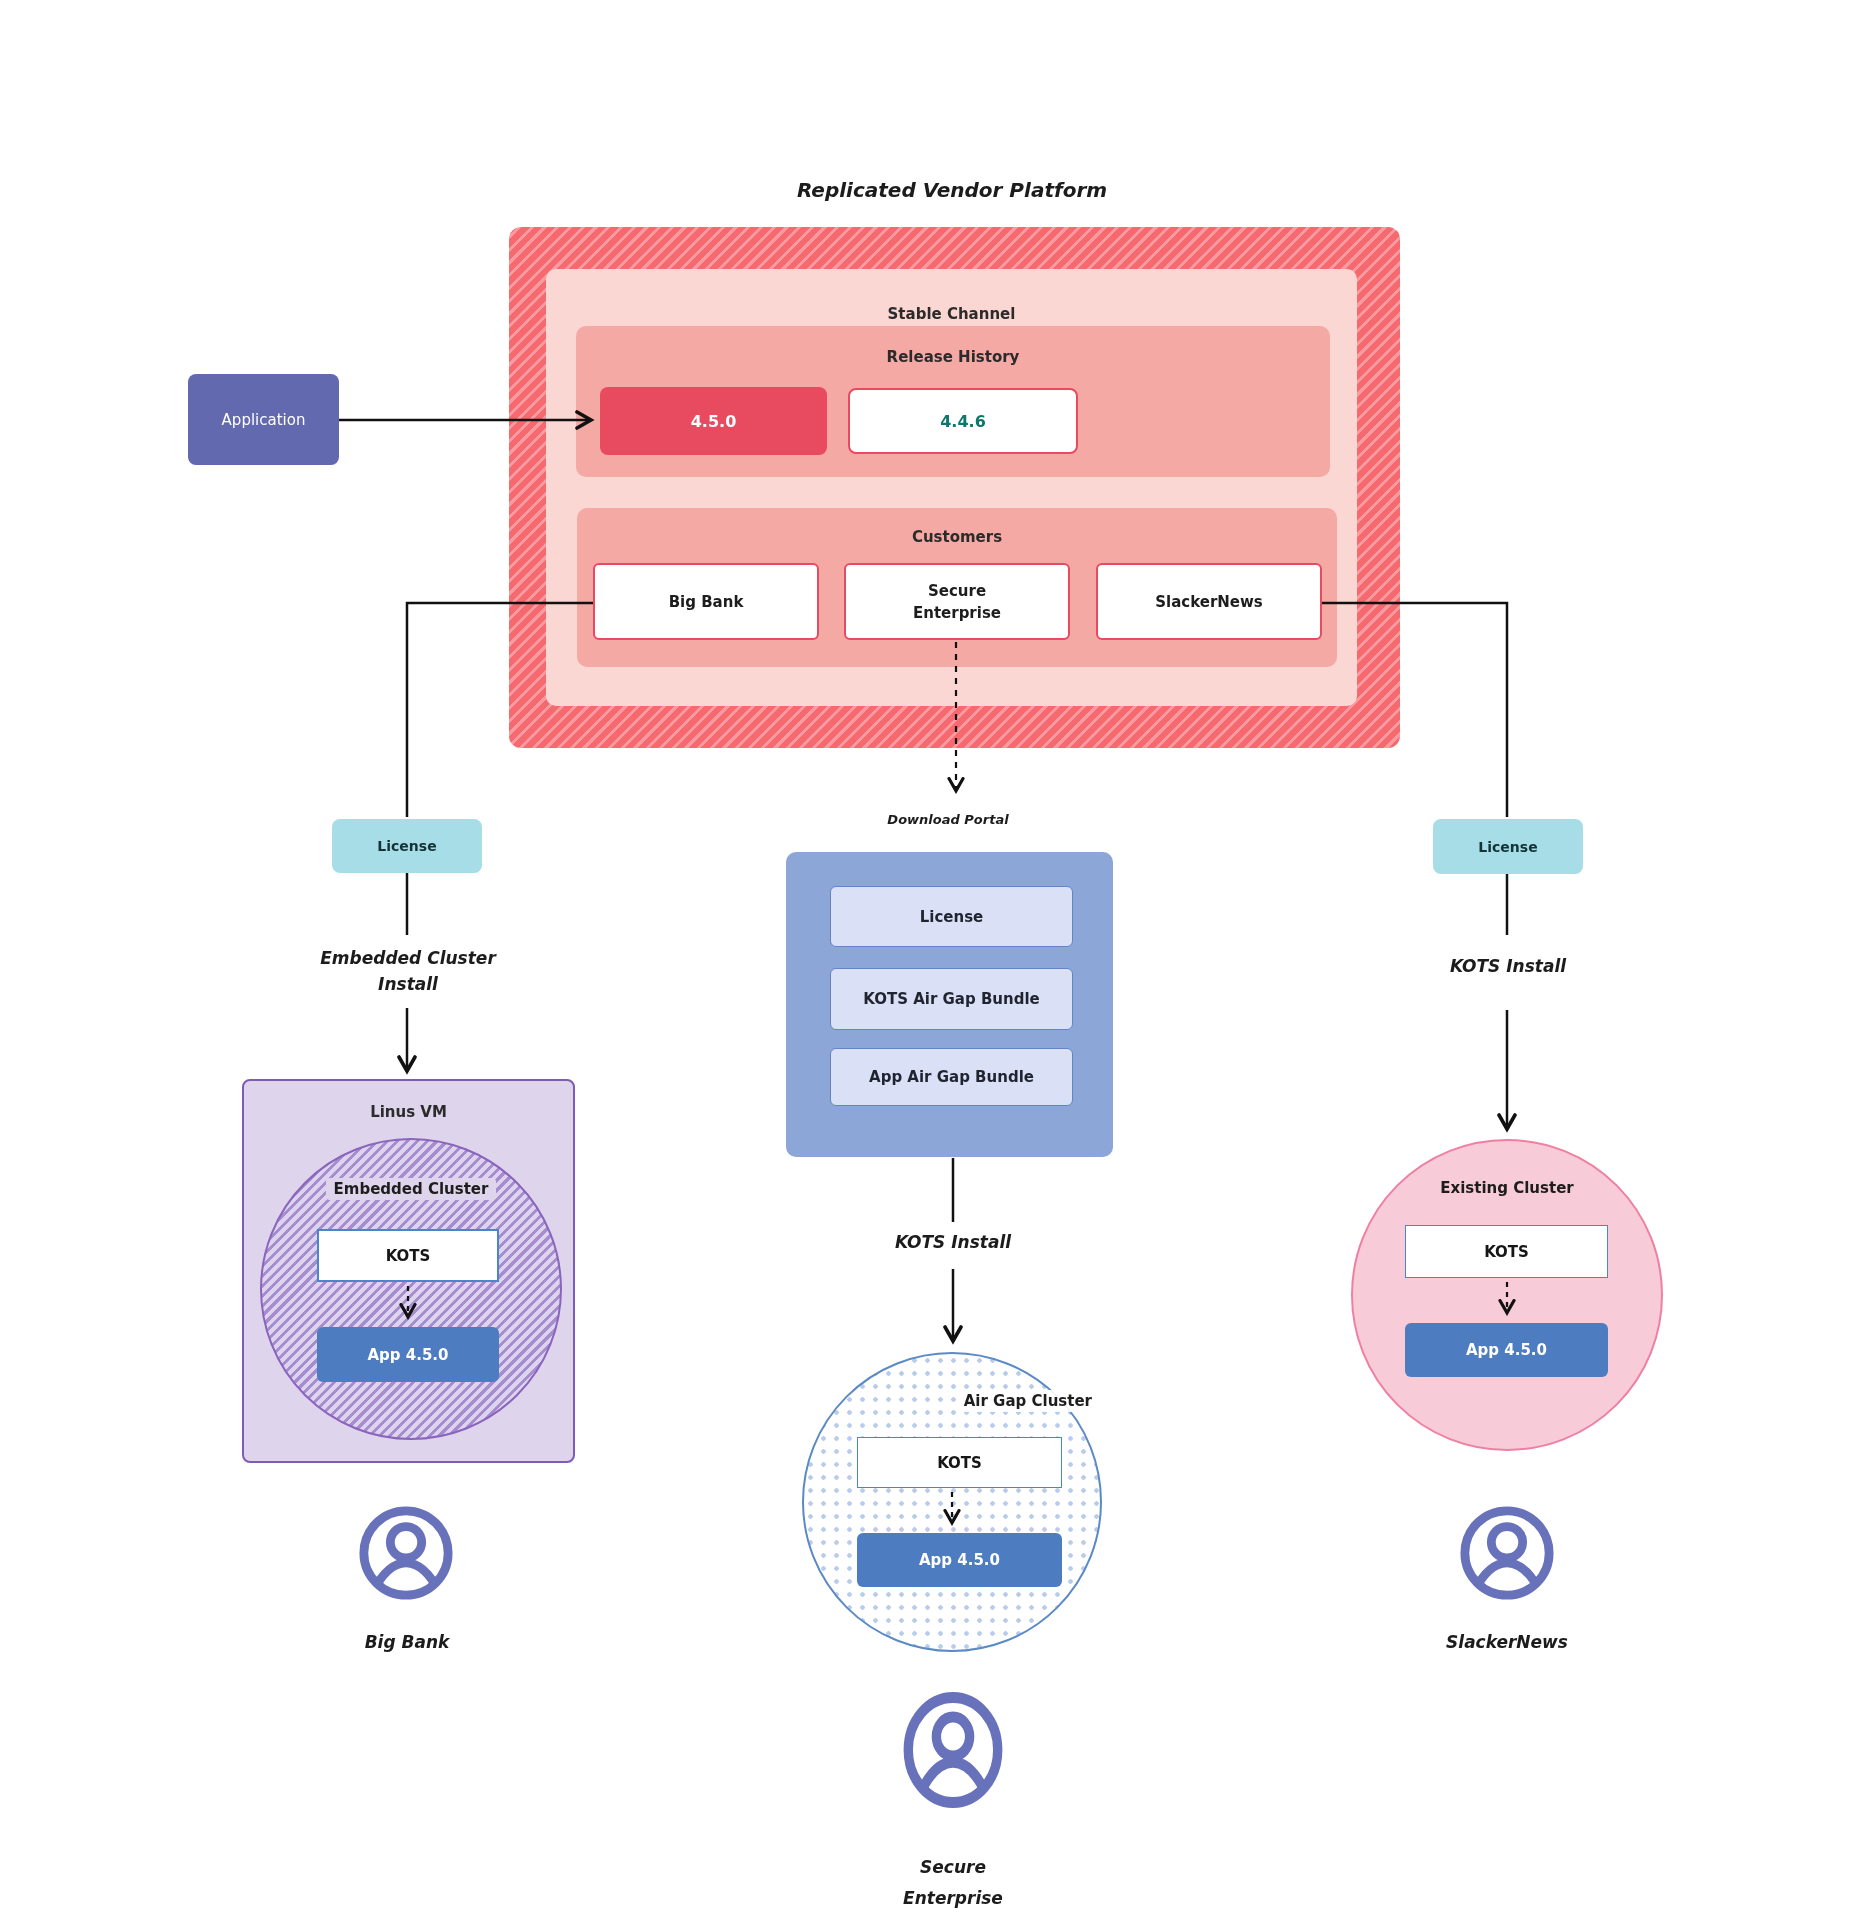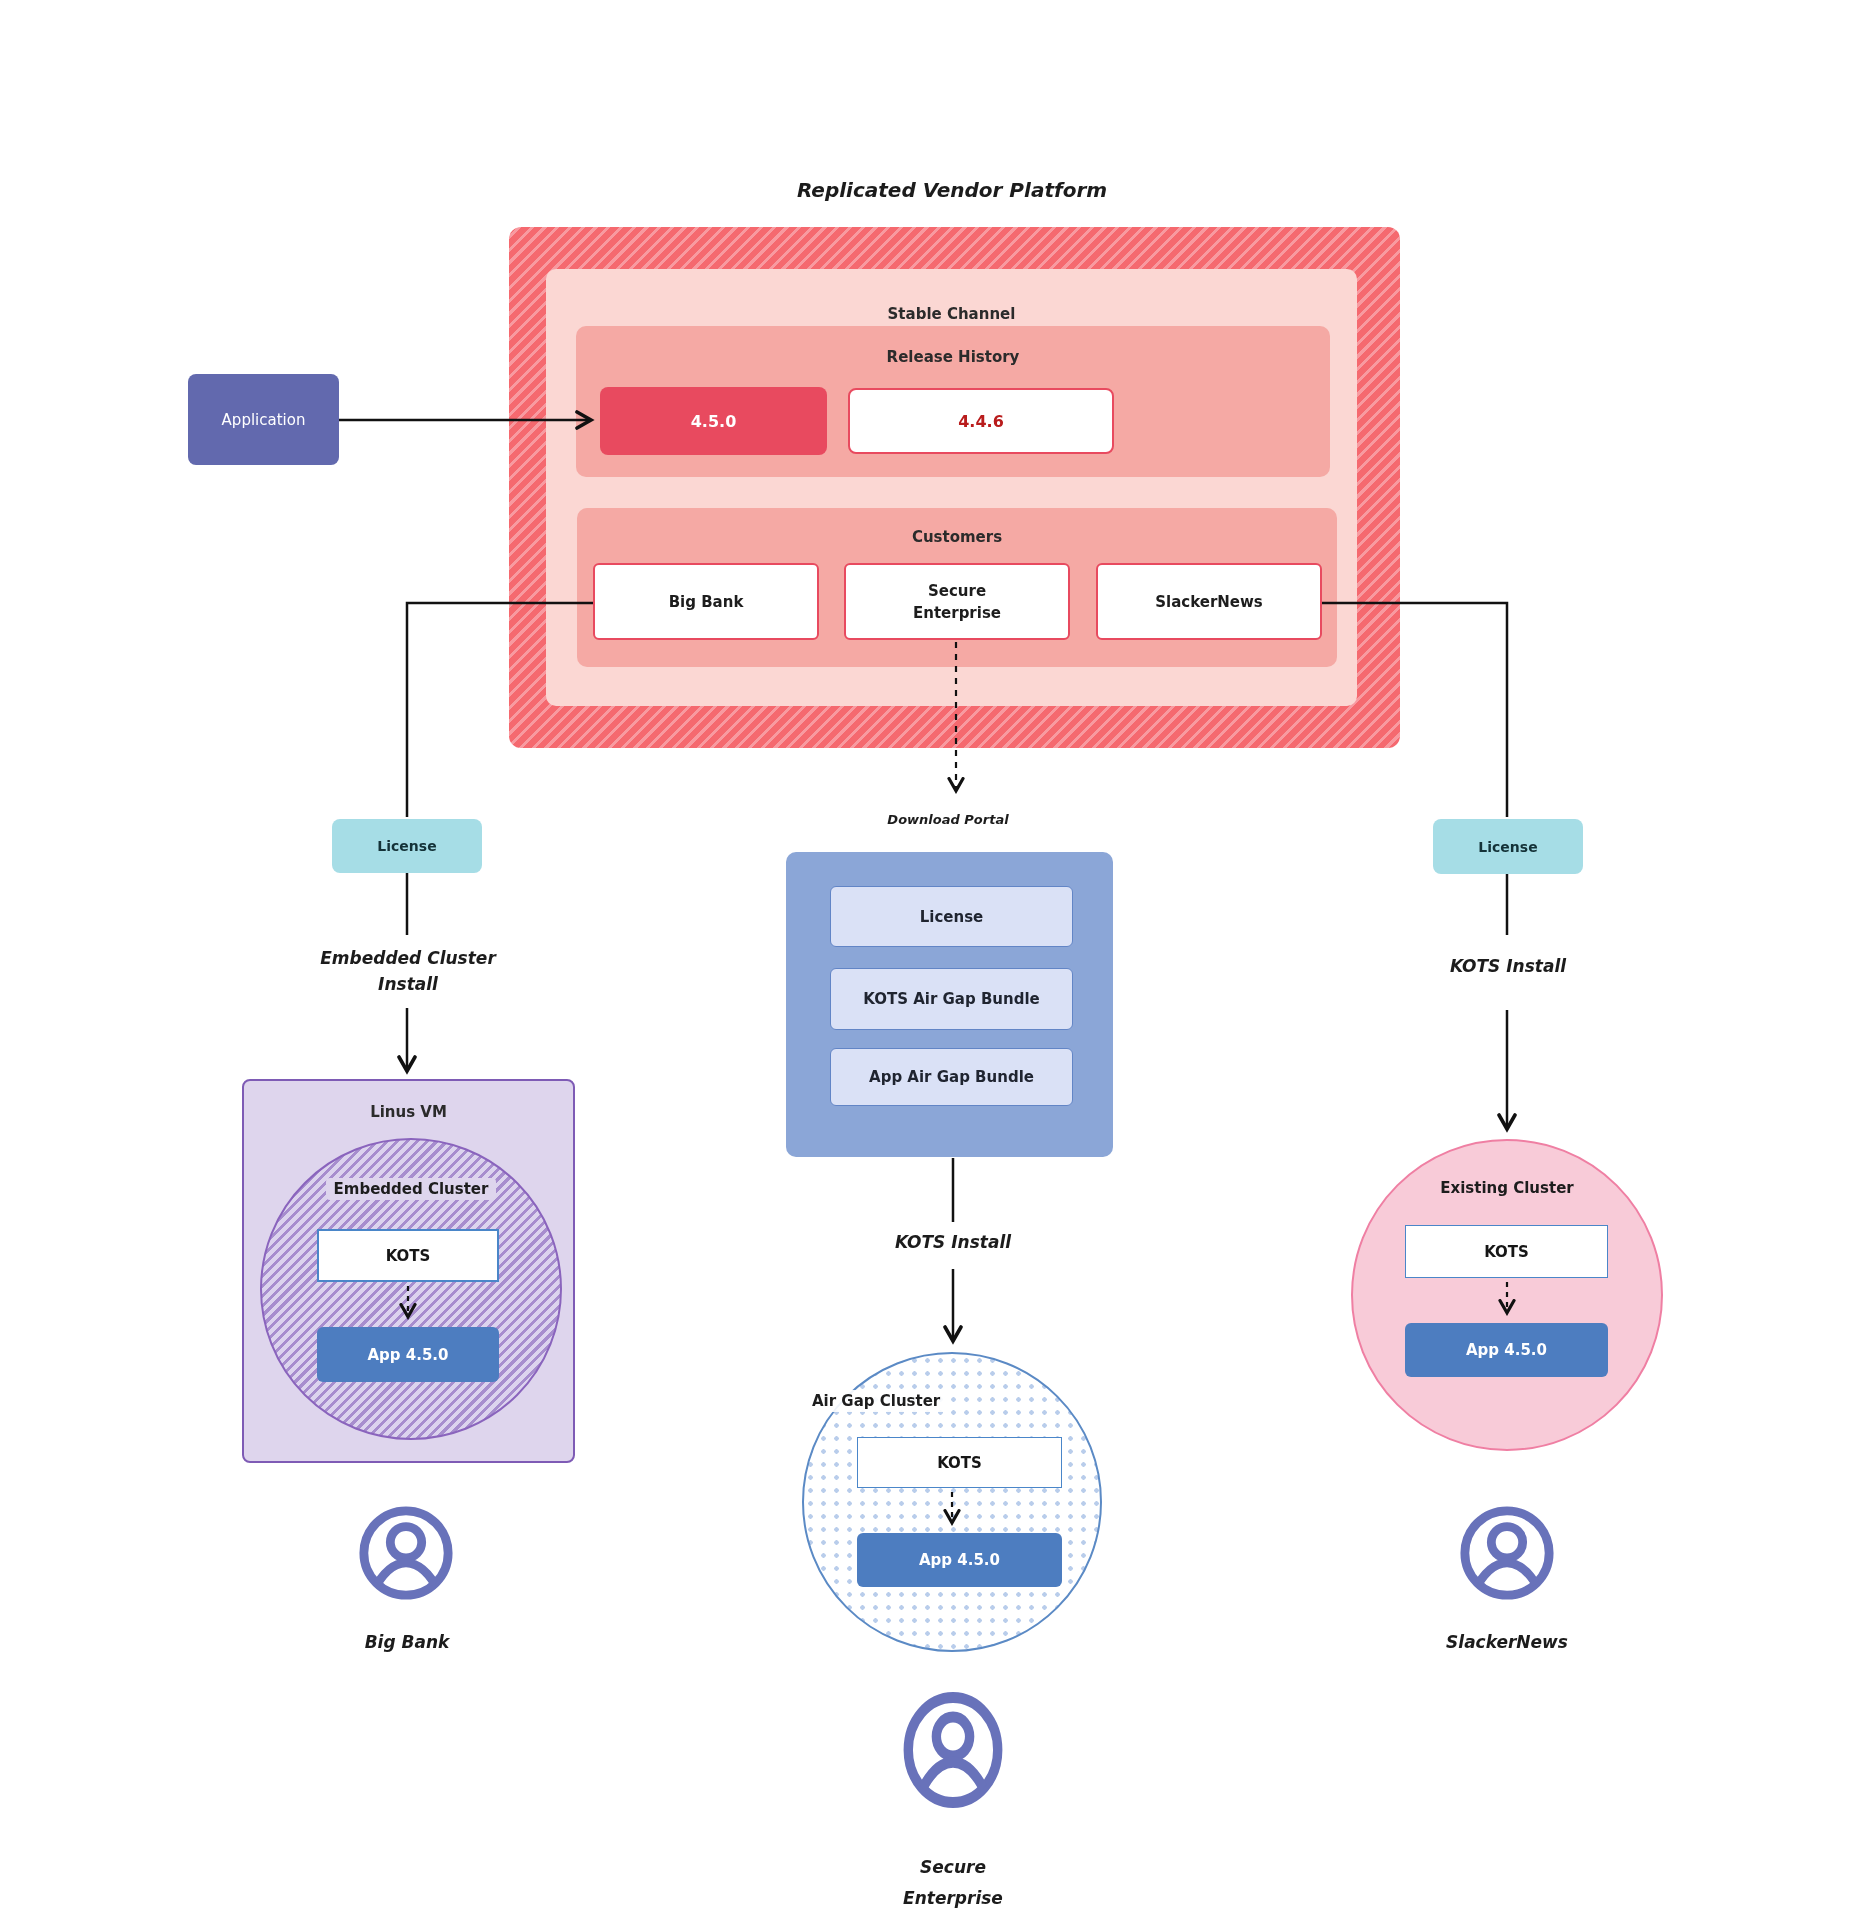--- a/index.html
+++ b/index.html
@@ -16,21 +16,21 @@
   .title{left:602px;top:178px;width:700px;font-size:20px;}
   .outer-box{
     left:509px;top:227px;width:891px;height:521px;border-radius:12px;
     background:repeating-linear-gradient(135deg,#f5696f 0px,#f5696f 6px,#f89aa0 6px,#f89aa0 9px);
   }
   .stable-box{left:546px;top:269px;width:811px;height:437px;border-radius:10px;background:#fbd7d3;}
   .sec-label{position:absolute;left:0;width:100%;text-align:center;font-size:15px;font-weight:600;color:#2b2b2b;}
   .release-box{left:576px;top:326px;width:754px;height:151px;border-radius:10px;background:#f5a9a4;}
   .customers-box{left:577px;top:508px;width:760px;height:159px;border-radius:10px;background:#f5a9a4;}
   .rel-451{left:600px;top:387px;width:227px;height:68px;background:#e84a5f;border-radius:8px;color:#ffffff;font-size:16px;font-weight:600;}
-  .rel-446{left:848px;top:388px;width:266px;height:66px;background:#ffffff;border:2px solid #e84a5f;border-radius:8px;font-size:16px;font-weight:600;color:#b91c1c;box-sizing:border-box;}
+  .rel-446{left:848px;top:388px;width:230px;height:66px;background:#ffffff;border:2px solid #e84a5f;border-radius:8px;font-size:16px;font-weight:600;color:#0f766e;box-sizing:border-box;}
   .cust{background:#ffffff;border:2px solid #e84a5f;border-radius:6px;font-size:15px;font-weight:600;color:#1d1d1d;box-sizing:border-box;top:563px;width:226px;height:77px;position:absolute;}
   .cust span{line-height:22px;}
   .app-box{left:188px;top:374px;width:151px;height:91px;background:#6269ae;border-radius:8px;color:#ffffff;font-size:15px;font-weight:500;}
 
   
   .teal{background:#a6dde6;border-radius:8px;font-size:14px;font-weight:600;color:#143238;}
   .lic-left{left:332px;top:819px;width:150px;height:54px;}
   .lic-right{left:1433px;top:819px;width:150px;height:55px;}
 
   
@@ -50,21 +50,21 @@
   .appblue{background:#4d7dc0;border-radius:6px;color:#ffffff;font-size:15px;font-weight:600;position:absolute;}
 
   
   .airgap-circle{
     left:802px;top:1352px;width:300px;height:300px;border-radius:50%;
     background-color:#ffffff;
     background-image:radial-gradient(#b9cdeb 2px,rgba(0,0,0,0) 2.5px);
     background-size:13px 13px;
     border:2px solid #5b8ac5;box-sizing:border-box;
   }
-  .ag-label{position:absolute;left:0;top:38px;width:100%;text-align:left;font-size:15px;font-weight:600;}
+  .ag-label{position:absolute;left:0;top:38px;width:100%;text-align:right;font-size:15px;font-weight:600;}
   .ag-label em{font-style:normal;background:rgba(255,255,255,0.9);padding:2px 8px;border-radius:4px;}
 
   
   .exist-circle{left:1351px;top:1139px;width:312px;height:312px;border-radius:50%;background:#f8cbd8;border:2px solid #ef7fa3;box-sizing:border-box;}
   .exist-label{position:absolute;left:0;top:38px;width:100%;text-align:center;font-size:15px;font-weight:600;}
 
   
   .user-label{font-size:17px;line-height:31px;}
   svg.overlay{position:absolute;left:0;top:0;pointer-events:none;}
   .person{position:absolute;}

